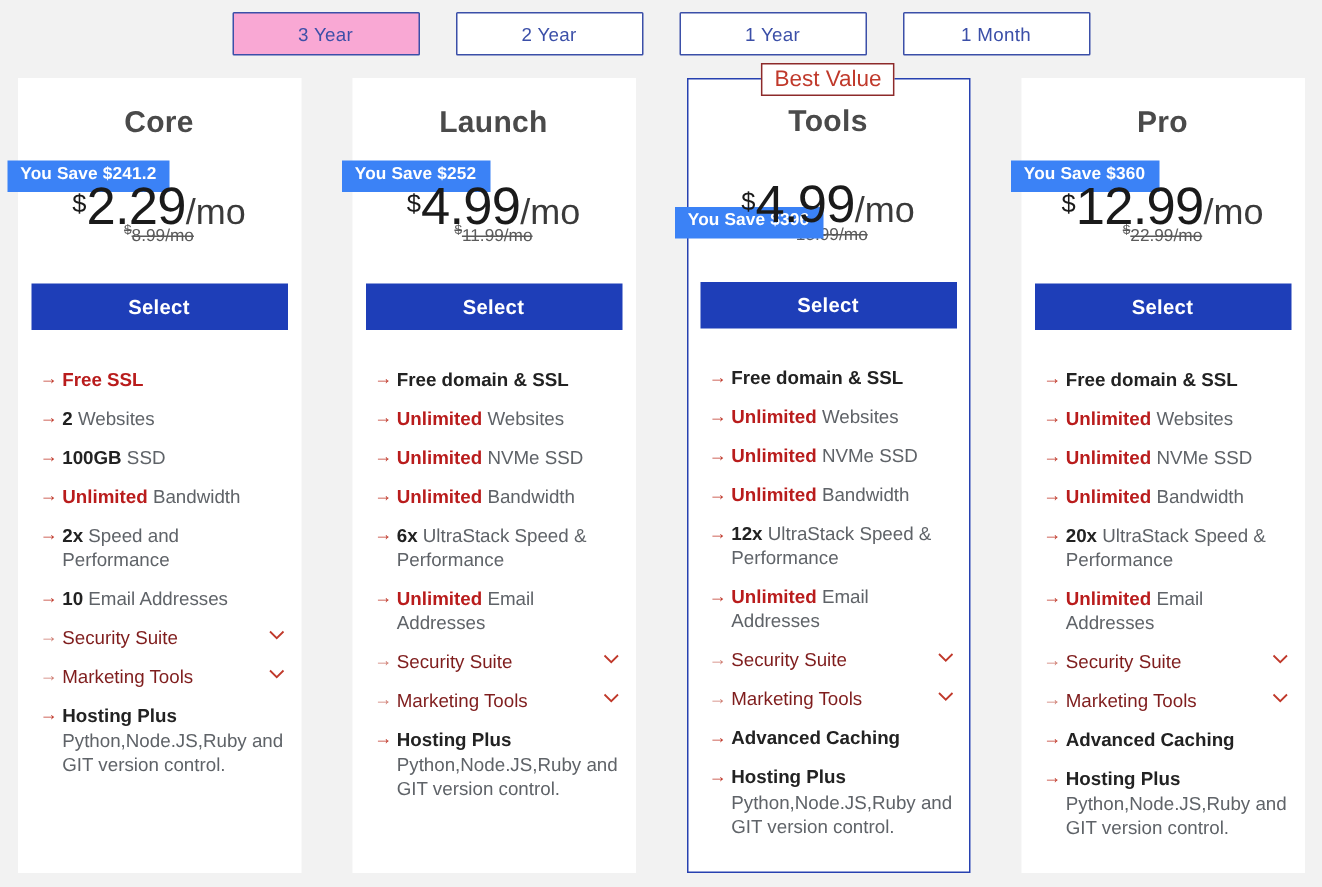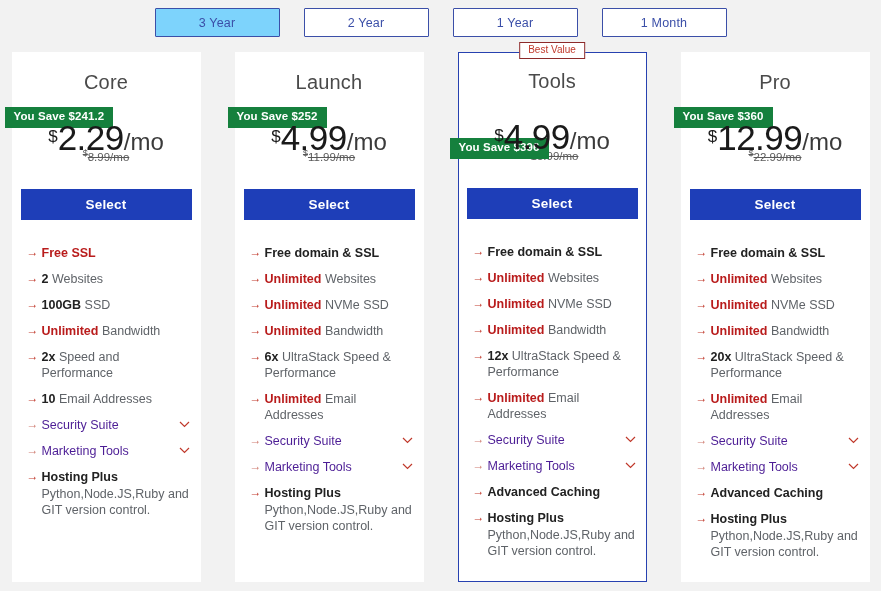--- a/index.html
+++ b/index.html
@@ -29,21 +29,21 @@
     color: #3b4fa8;
     font-size: 12.5px;
     display: flex;
     align-items: center;
     justify-content: center;
     letter-spacing: .2px;
     cursor: pointer;
     border-radius: 1px;
   }
   .term-tab.active {
-    background: #7dd3fc;
+    background: #f9a8d4;
     border-color: #3b4fa8;
     color: #3b4fa8;
   }
 
   
   .cards {
     display: flex;
     justify-content: center;
     gap: 34px;
     padding: 0 8px;
@@ -63,40 +63,40 @@
   }
 
   .best-value {
     position: absolute;
     top: -11px;
     left: 50%;
     transform: translateX(-50%);
     background: #ffffff;
     border: 1px solid #8d2a2a;
     color: #c0392b;
-    font-size: 10px;
+    font-size: 15px;
     padding: 2px 8px 3px;
     white-space: nowrap;
     line-height: 1;
     z-index: 3;
   }
 
   .card-title {
     text-align: center;
     font-size: 20px;
-    font-weight: 400;
+    font-weight: 700;
     color: #4a4a4a;
     letter-spacing: .2px;
     margin-bottom: 13px;
   }
 
   .save-badge {
     position: absolute;
     left: -8px;
-    background: #15803d;
+    background: #3b82f6;
     color: #ffffff;
     font-size: 11.5px;
     font-weight: 700;
     padding: 4px 9px 5px;
     line-height: 1;
     white-space: nowrap;
     letter-spacing: .1px;
   }
   .card.featured .save-badge { left: -9px; margin-top: 32px; }
 
@@ -178,21 +178,21 @@
     color: #5f6368;
   }
   .feature-text .hl {
     color: #b91c1c;
     font-weight: 700;
   }
   .feature-text .dk {
     color: #222;
     font-weight: 700;
   }
-  .feature.muted .feature-text { color: #4c1d95; }
+  .feature.muted .feature-text { color: #7f1d1d; }
   .feature.muted .arrow-icon { color: #cf7d72; }
   .chevron-icon {
     flex: 0 0 auto;
     margin-left: auto;
     color: #c0392b;
     font-size: 10px;
     line-height: 1.5;
     padding-left: 6px;
     cursor: pointer;
   }

